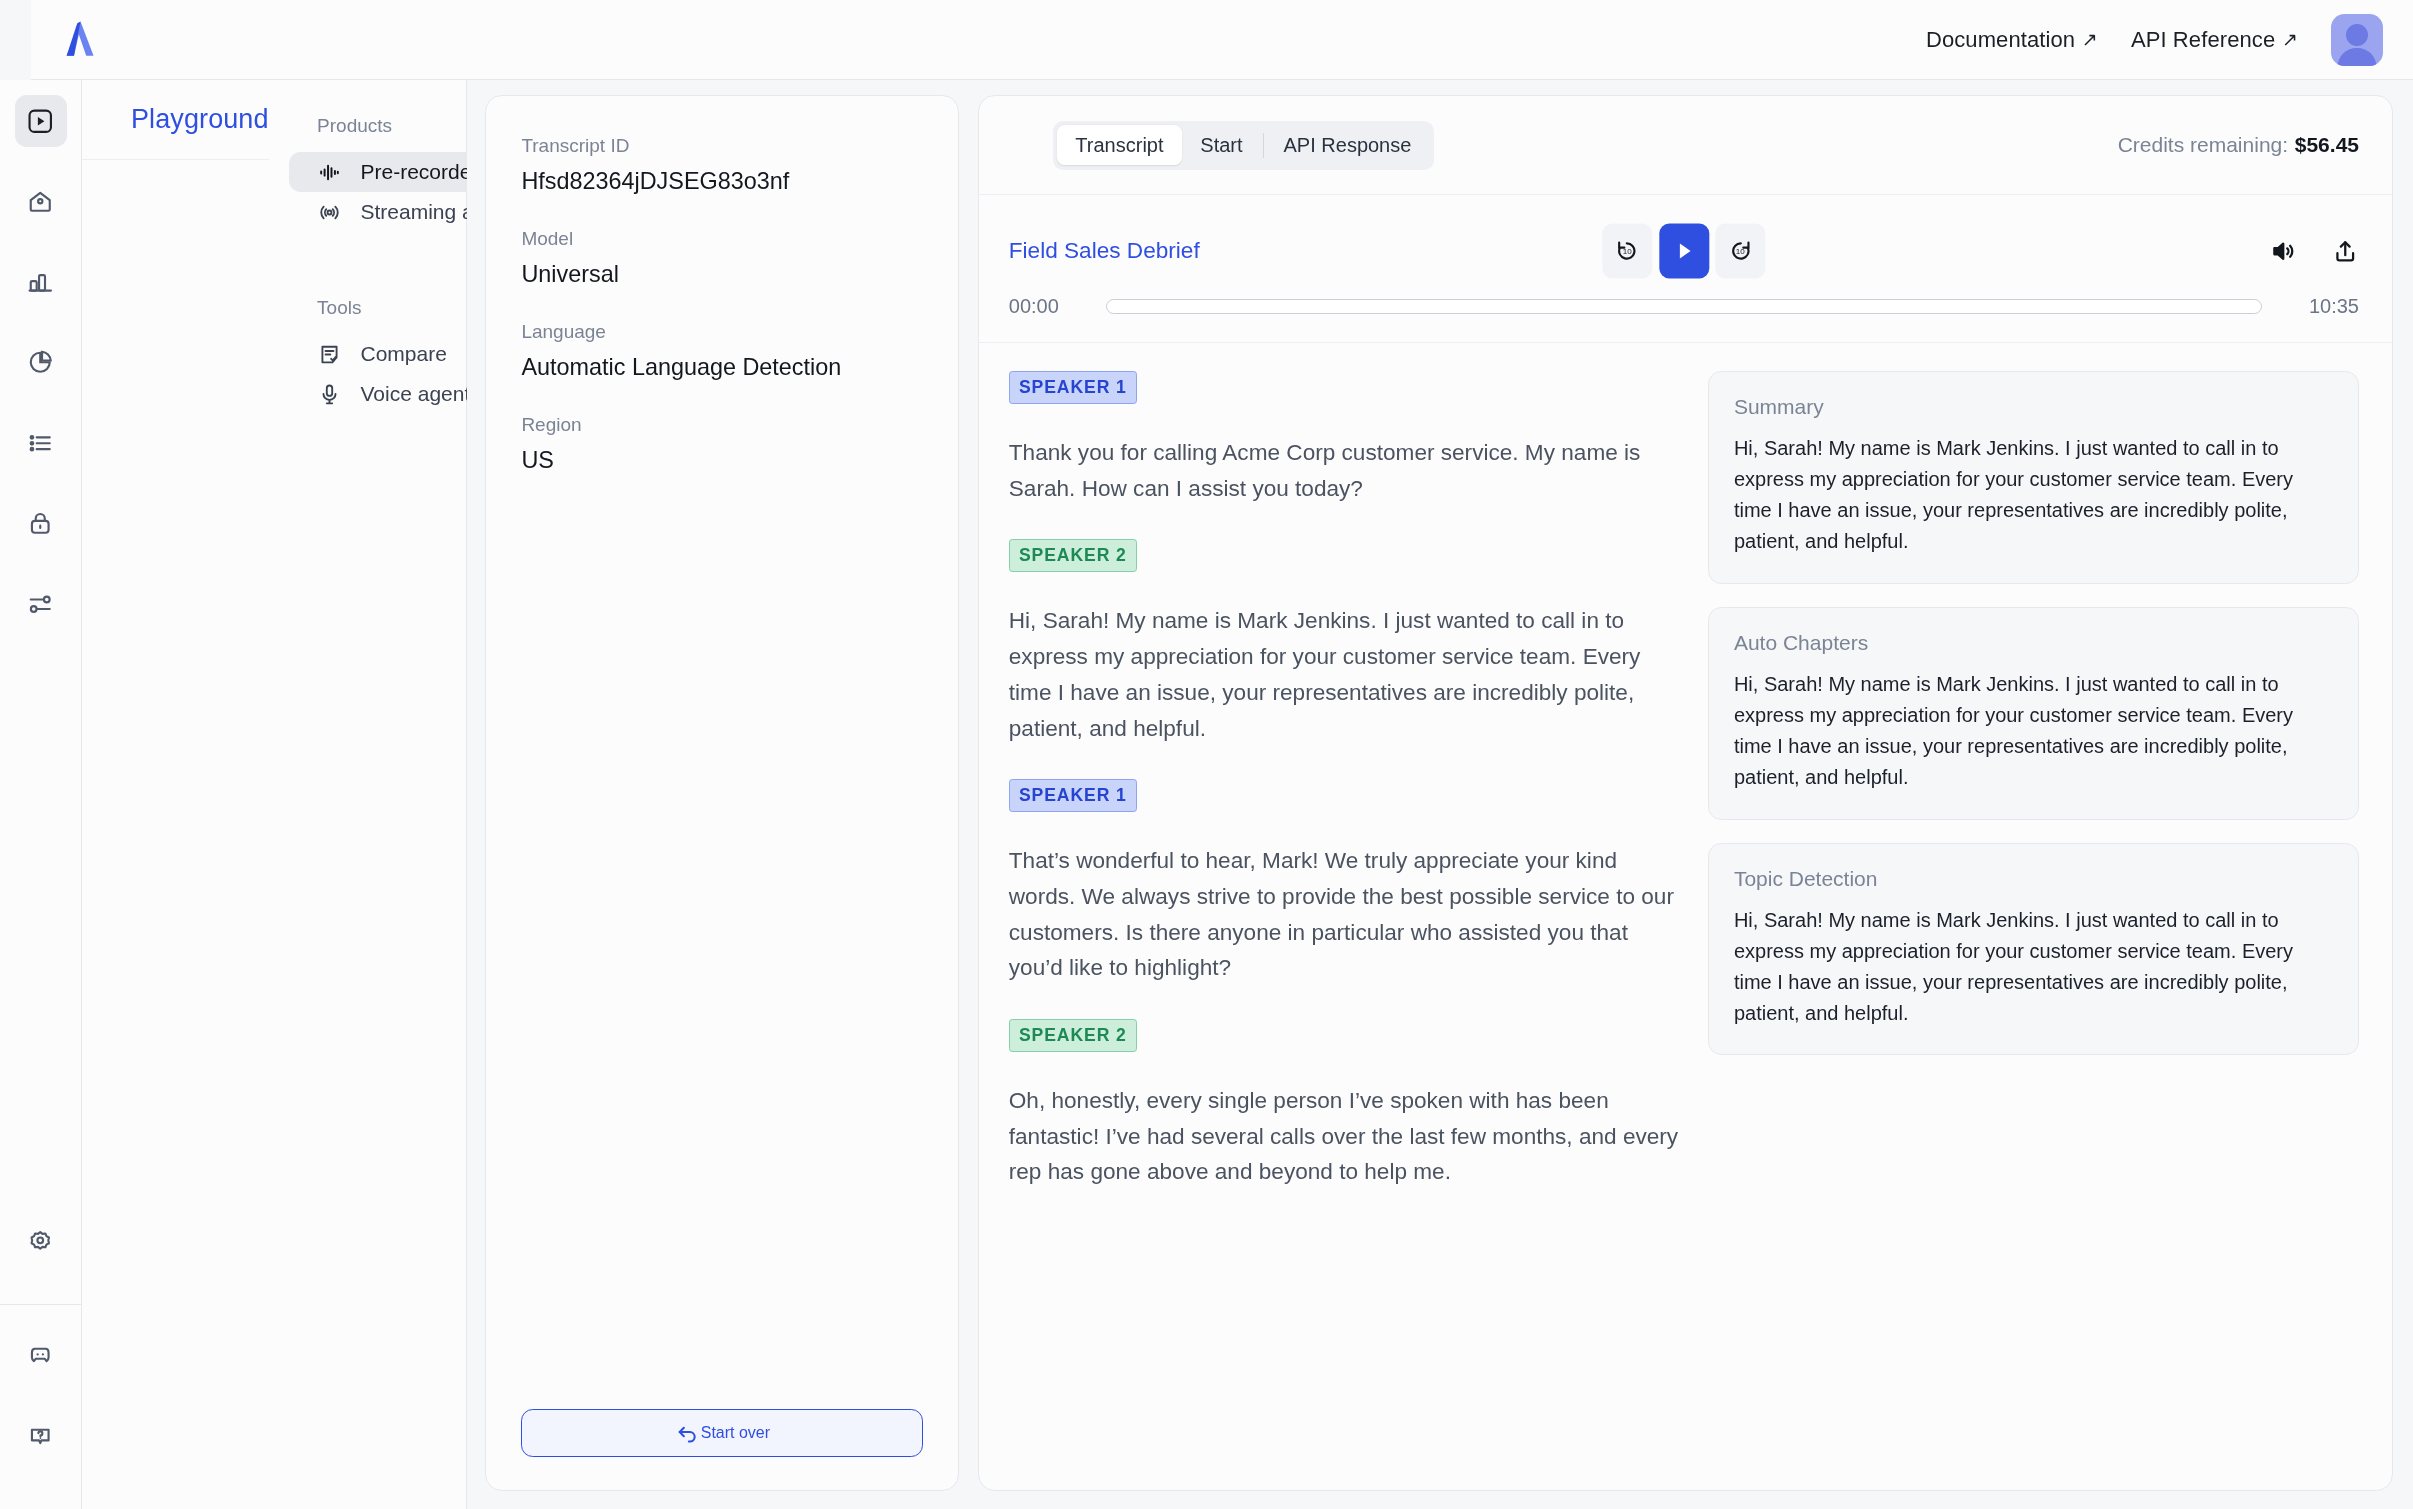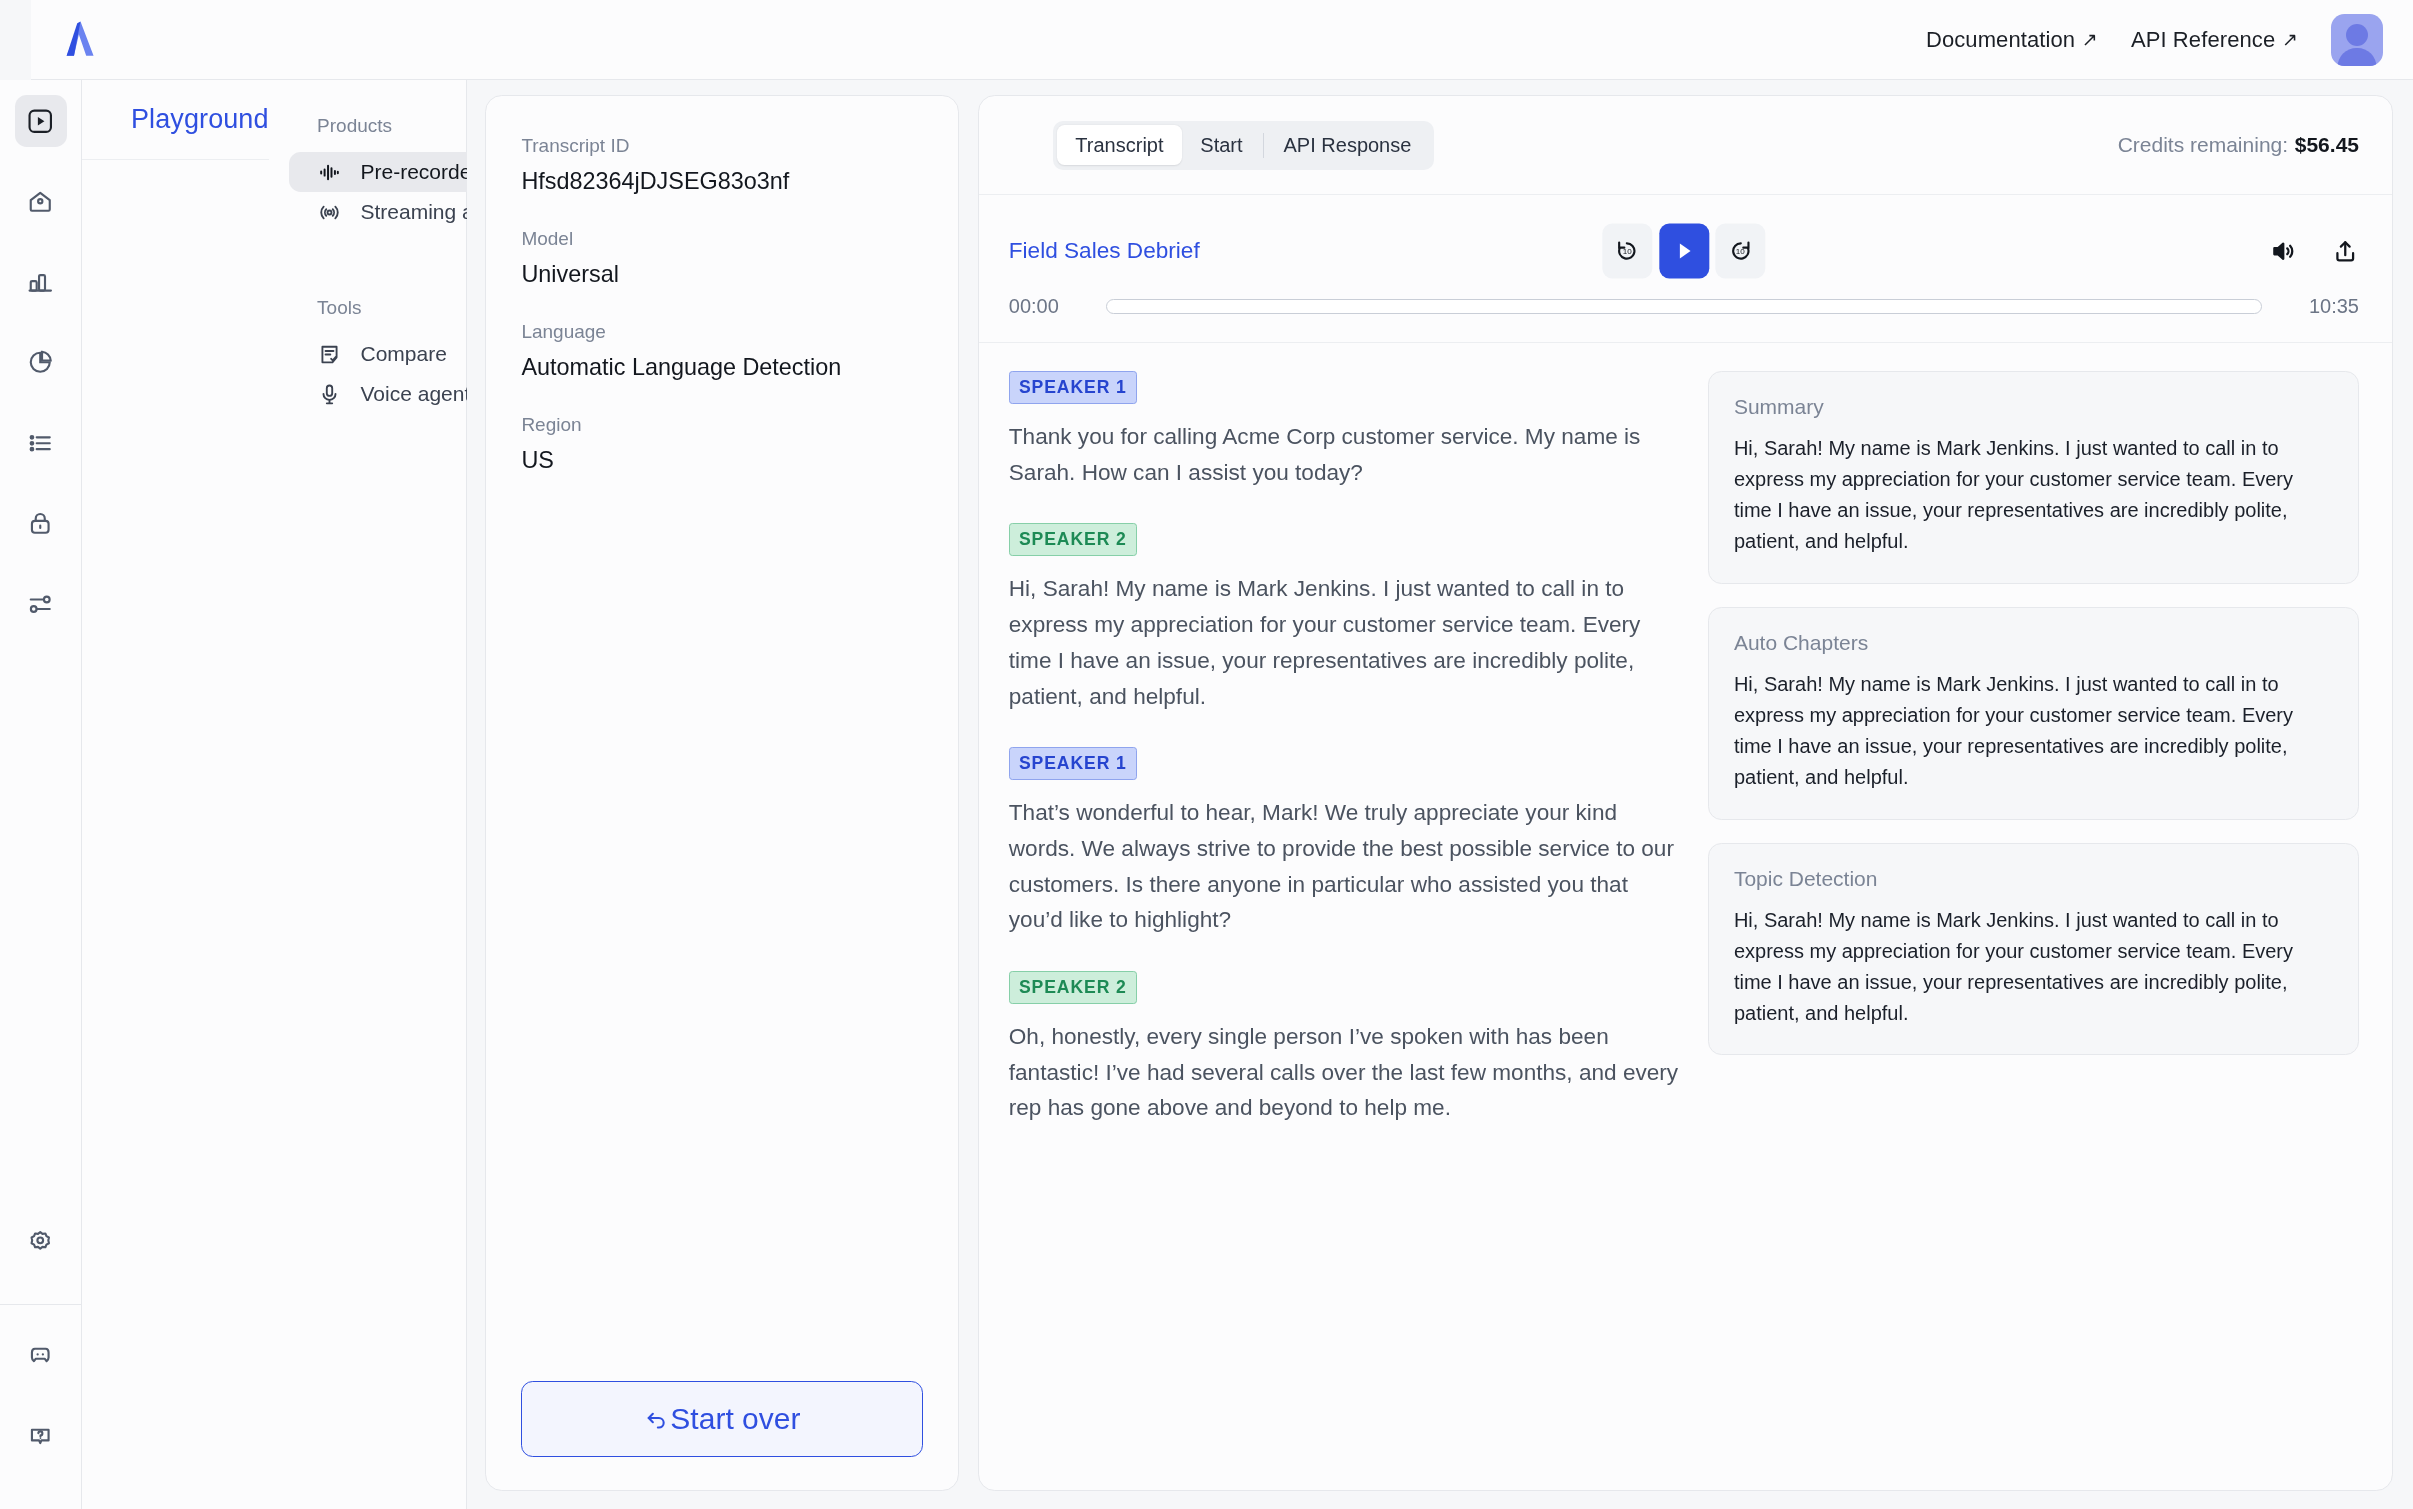--- a/index.html
+++ b/index.html
@@ -114,23 +114,23 @@
     border-radius: 16.7px;
     display: flex; flex-direction: column;
     padding: 39px 35px 33px 35px;
   }
   .field { margin-bottom: 33px; }
   .field:last-of-type { margin-bottom: 0; }
   .field-label { font-size: 19px; color: #7b8495; margin-bottom: 11px; }
   .field-value { font-size: 23.4px; color: #13171e; }
   .info-spacer { flex: 1; }
   .startover {
-    height: 76px; border-radius: 11.7px;
+    height: 48px; border-radius: 11.7px;
     border: 1.7px solid #2f4fe0; background: #f3f5fe;
-    color: #2f4fe0; font-size: 30px;
+    color: #2f4fe0; font-size: 16px;
     display: flex; align-items: center; justify-content: center; gap: 1px;
     cursor: pointer; font-family: inherit;
   }
   .startover svg { width: 25px; height: 25px; }
 
   
   .work-card {
     flex: 1; min-width: 0;
     background: #fcfcfd;
     border: 0.8px solid #e6e8ec;
@@ -195,21 +195,21 @@
     flex: 1; min-height: 0; display: flex; gap: 28.5px;
     padding: 28.5px 33px 33px 30px; overflow: hidden;
   }
   .transcript-col { flex: 1.03; min-width: 0; }
   .insights-col { flex: 1; min-width: 0; }
 
   .turn { margin-bottom: 33px; }
   .spk {
     display: inline-block; font-size: 17.6px; font-weight: 700;
     letter-spacing: 0.9px; padding: 5px 9.2px; border-radius: 3.3px;
-    margin-bottom: 15px;
+    margin-bottom: 31px;
   }
   .spk.s1 { background: #c9d4fb; border: 0.8px solid #8fa4ee; color: #2644cf; }
   .spk.s2 { background: #cdeedb; border: 0.8px solid #86cfa8; color: #1d8a55; }
   .turn-text { font-size: 22.6px; line-height: 1.58; color: #4b5360; }
 
   .insight {
     background: #f6f7f9; border: 0.8px solid #e6e8ec;
     border-radius: 13.4px; padding: 23.4px 25px 25px 25px;
     margin-bottom: 23.4px;
   }

